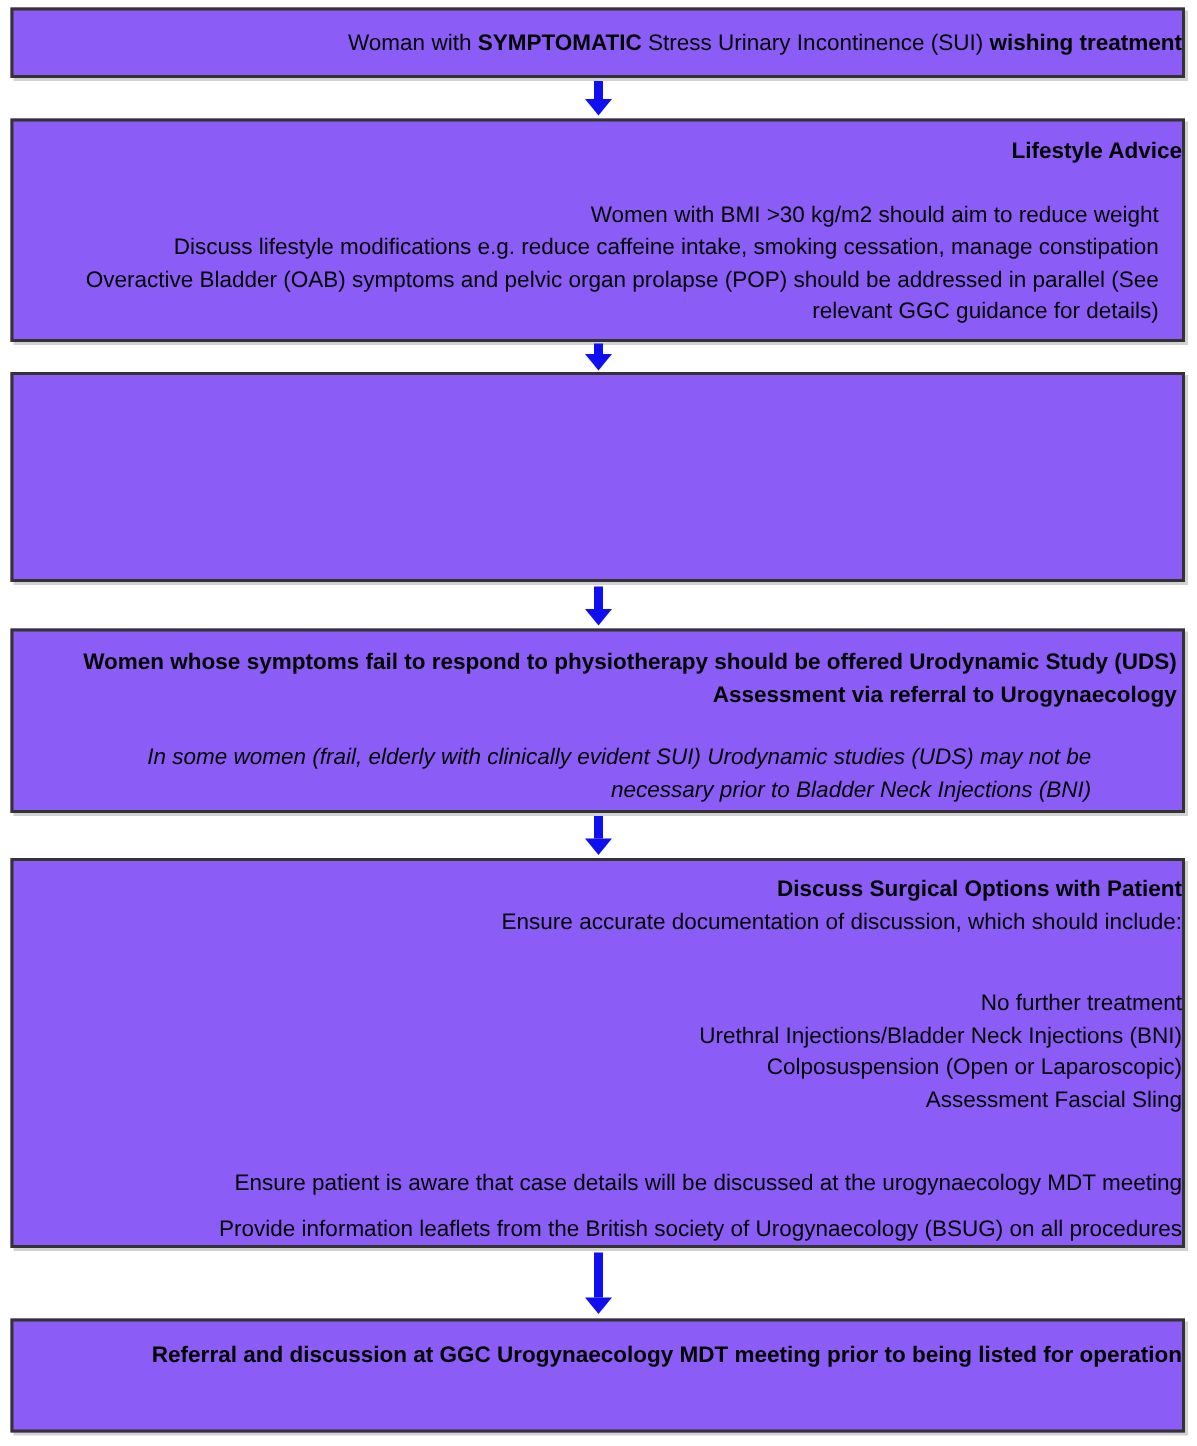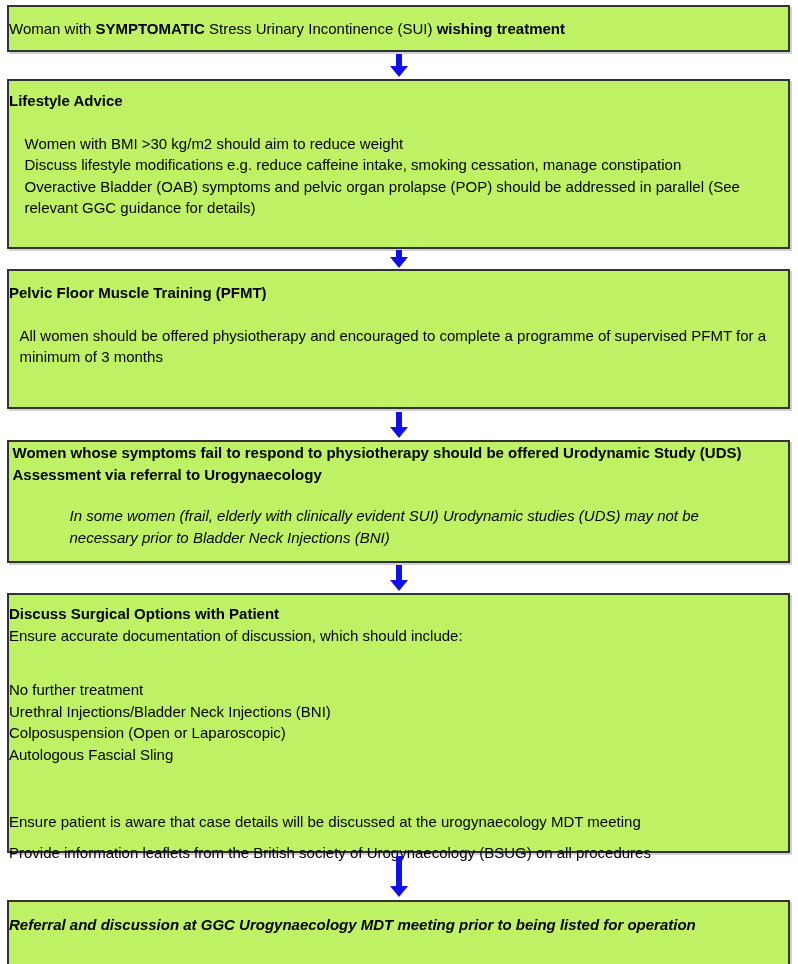--- a/index.html
+++ b/index.html
@@ -21,40 +21,40 @@
     width:798px;
     height:964px;
     background:var(--page-bg);
     overflow:hidden;
   }
   .fc-box{
     margin-left:7px;
     width:783px;
     border:2px solid var(--border-color);
     box-shadow:2px 2px 0 rgba(0,0,0,0.18);
-    background:#bef264;
-    text-align:left;
+    background:#8b5cf6;
+    text-align:right;
   }
   .box-start{margin-top:5px;height:47px;padding-top:11px;}
-  .box-lifestyle{height:170px;padding-top:9px;}
+  .box-lifestyle{height:149px;padding-top:9px;}
   .box-pfmt{height:140px;padding-top:11px;}
-  .box-uds{height:123px;}
+  .box-uds{height:123px;padding-top:10px;}
   .box-surgical{height:260px;padding-top:8px;}
-  .box-referral{height:76px;padding-top:12px;font-style:italic;}
+  .box-referral{height:76px;padding-top:12px;}
 
   .bold{font-weight:700;}
   .box-title{font-weight:700;}
 
   .lifestyle-body{margin:21px auto 1px;max-width:748px;}
   .pfmt-body{margin:21px auto 0;max-width:758px;}
   .uds-heading{font-weight:700;margin:0 auto;max-width:772px;}
   .uds-note{font-style:italic;margin:20px auto 12px;max-width:658px;}
   .surgical-intro{margin-top:0;}
   .surgical-options{margin-top:33px;list-style:none;}
-  .surgical-mdt{margin-top:46px;}
+  .surgical-mdt{margin-top:34px;}
   .surgical-leaflets{margin-top:9px;}
   .referral-line2{margin-top:12px;}
 
   .arrow-zone{
     display:flex;
     justify-content:center;
     align-items:center;
   }
   .az-1{height:27px;}
   .az-2{height:20px;}
@@ -109,23 +109,21 @@
   </div>
 
   <div class="arrow-zone az-2">
     <div class="arrow">
       <div class="arrow-shaft"></div>
       <div class="arrow-head"></div>
     </div>
   </div>
 
   <div class="fc-box box-pfmt">
-    <div class="box-title">Pelvic Floor Muscle Training (PFMT)</div>
     <div class="pfmt-body">
-      <div>All women should be offered physiotherapy and encouraged to complete a programme of supervised PFMT for a minimum of 3 months</div>
     </div>
   </div>
 
   <div class="arrow-zone az-3">
     <div class="arrow">
       <div class="arrow-shaft"></div>
       <div class="arrow-head"></div>
     </div>
   </div>
 
@@ -141,21 +139,21 @@
     </div>
   </div>
 
   <div class="fc-box box-surgical">
     <div class="box-title">Discuss Surgical Options with Patient</div>
     <div class="surgical-intro">Ensure accurate documentation of discussion, which should include:</div>
     <ul class="surgical-options">
       <li>No further treatment</li>
       <li>Urethral Injections/Bladder Neck Injections (BNI)</li>
       <li>Colposuspension (Open or Laparoscopic)</li>
-      <li>Autologous Fascial Sling</li>
+      <li>Assessment Fascial Sling</li>
     </ul>
     <div class="surgical-mdt">Ensure patient is aware that case details will be discussed at the urogynaecology MDT meeting</div>
     <div class="surgical-leaflets">Provide information leaflets from the British society of Urogynaecology (BSUG) on all procedures</div>
   </div>
 
   <div class="arrow-zone az-5">
     <div class="arrow">
       <div class="arrow-shaft"></div>
       <div class="arrow-head"></div>
     </div>

